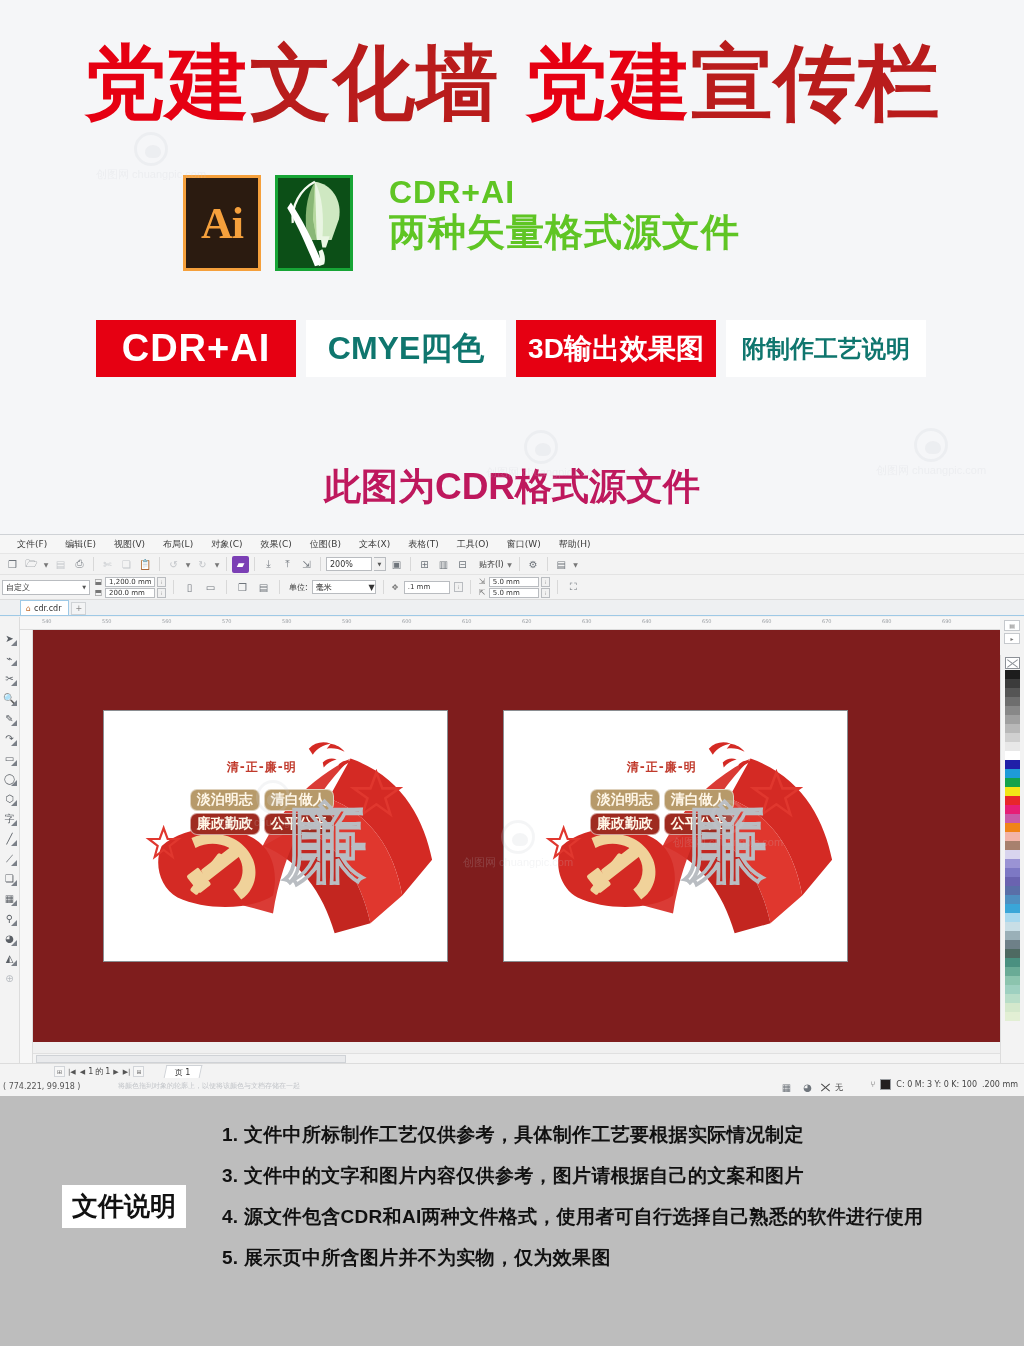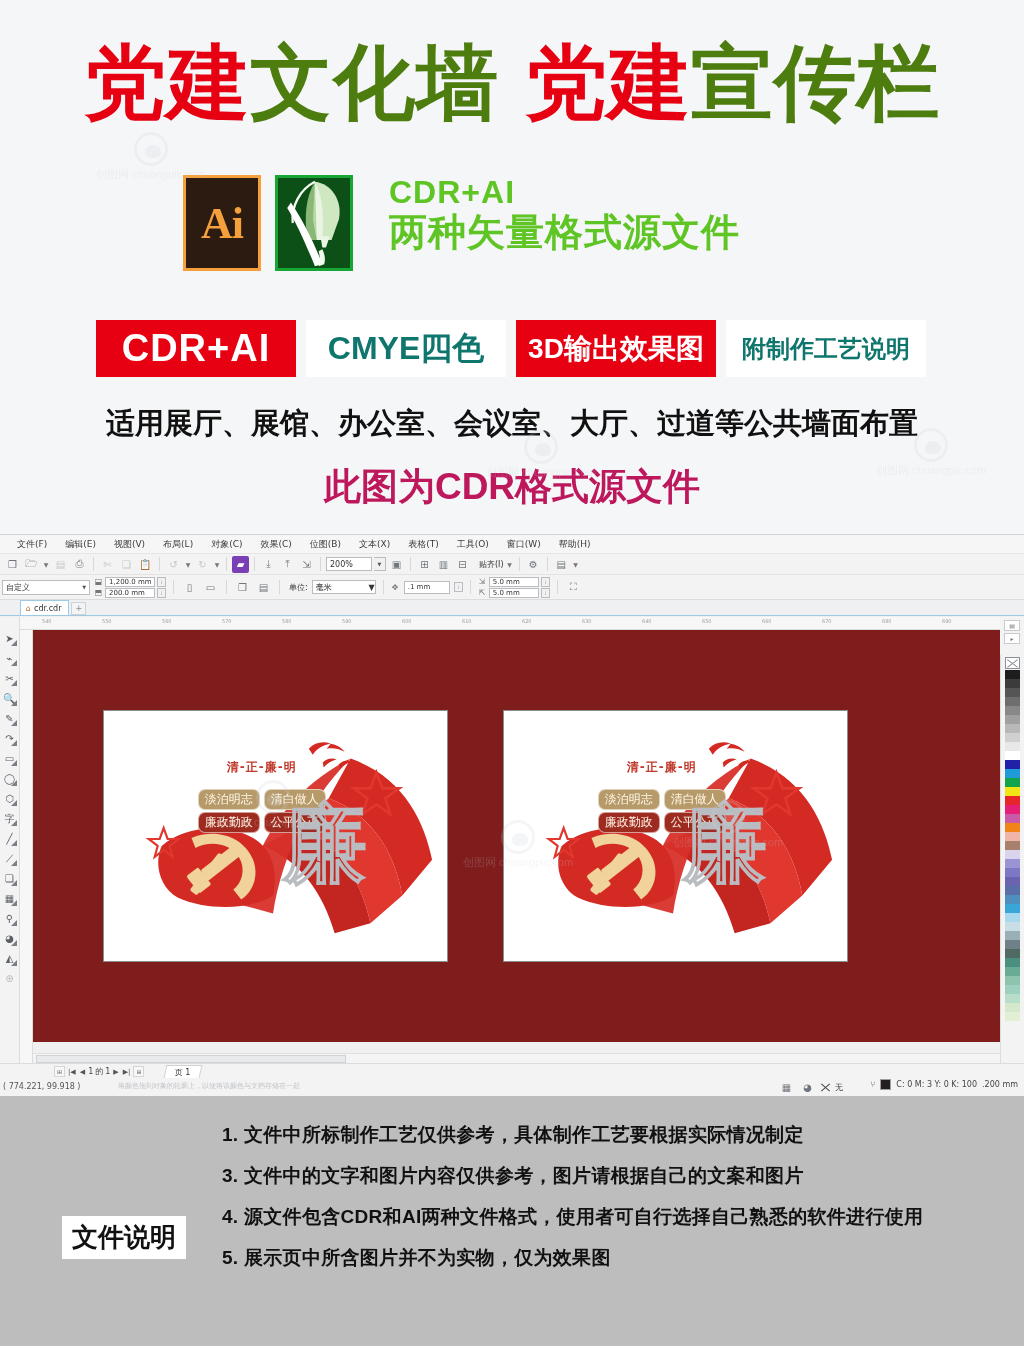--- a/index.html
+++ b/index.html
@@ -16,21 +16,21 @@
   #promo { position:relative; width:1024px; height:534px; background:#f5f6f8; }
 
   #promo-title {
     position:absolute; top:42px; left:0; width:1024px;
     text-align:center;
     font-size:82px; font-weight:bold; line-height:1;
     letter-spacing:1px;
     white-space:nowrap;
   }
   #promo-title .red { color:#e60012; }
-  #promo-title .blk { color:#4d7c0f;text-align:right; }
+  #promo-title .blk { color:#b91c1c;text-align:right; }
   #promo-title .gap { display:inline-block; width:26px; }
 
   #sw-row { position:absolute; top:175px; left:183px; display:flex; gap:14px; }
   .app-icon { width:78px; height:96px; position:relative; }
 
   .ai-icon { border:3px solid #f5a03c; background:#2b1b10; }
   .ai-icon .ai-text {
     position:absolute; inset:0; display:flex; align-items:center; justify-content:center;
     color:#f5a03c; font-size:44px; font-weight:bold; font-family:"Liberation Serif",serif;
     letter-spacing:-1px;
@@ -201,22 +201,22 @@
     position:absolute; left:46%; top:19%; transform:translateX(-50%);
     font-size:12px; color:#c0392b; font-weight:bold; white-space:nowrap;
     font-family:"DejaVu Sans",sans-serif; letter-spacing:1px;
   }
   .pillwrap {
     position:absolute; left:46%; top:31%; transform:translateX(-50%);
     display:flex; flex-direction:column; gap:2px;
   }
   .pillrow { display:flex; gap:4px; }
   .pill {
-    padding:1px 6px; border-radius:7px; font-size:12px; color:#fff7e8;
-    white-space:nowrap; font-family:"DejaVu Sans",sans-serif; font-weight:normal;
+    padding:1px 6px; border-radius:7px; font-size:14px; color:#fff7e8;
+    white-space:nowrap; font-family:"DejaVu Sans",sans-serif; font-weight:bold;
     border:1px solid rgba(255,255,255,.55);
   }
   .pill.tan { background:#b79a6a; }
   .pill.red { background:#9e2b20; }
   .bigchar {
     position:absolute; left:52%; top:37%;
     font-size:85px; line-height:.95; font-weight:bold;
     color:rgba(255,255,255,.0);
     -webkit-text-stroke:1px #b9bdc2;
     font-family:"DejaVu Sans",sans-serif;
@@ -288,21 +288,21 @@
   .nonechip:before{transform:rotate(40deg);}.nonechip:after{transform:rotate(-40deg);}
 
   
   #footer {
     position:absolute; top:1096px; left:0; width:1024px; height:250px;
     background:#bdbdbd;
   }
   #footer-label {
     position:absolute; left:62px; top:1185px;
     background:#fff; color:#111; font-weight:bold; font-size:26px;
-    padding:4px 10px; white-space:nowrap;margin-top:31px;
+    padding:4px 10px; white-space:nowrap;
   }
   #notes {
     position:absolute; left:222px; top:1122px; width:790px;
     display:flex; flex-direction:column; gap:15px;
   }
   .note { font-size:19px; color:#111; font-weight:bold; white-space:nowrap; letter-spacing:.3px; }
 </style>
 </head>
 <body>
 
@@ -333,21 +333,20 @@
     </div>
   </div>
 
   <div id="badges">
     <div class="badge solid b1">CDR+AI</div>
     <div class="badge ghost b2">CMYE四色</div>
     <div class="badge solid b3">3D输出效果图</div>
     <div class="badge ghost b4">附制作工艺说明</div>
   </div>
 
-  <div id="usage">适用展厅、展馆、办公室、会议室、大厅、过道等公共墙面布置</div>
   <div id="cdr-note">此图为CDR格式源文件</div>
 
   <div class="wm" style="left:96px;top:132px;">
     <div class="ring"></div><span>创图网 chuangpic.com</span>
   </div>
   <div class="wm" style="left:486px;top:430px;">
     <div class="ring"></div><span>创图网 chuangpic.com</span>
   </div>
   <div class="wm" style="left:876px;top:428px;">
     <div class="ring"></div><span>创图网 chuangpic.com</span>

